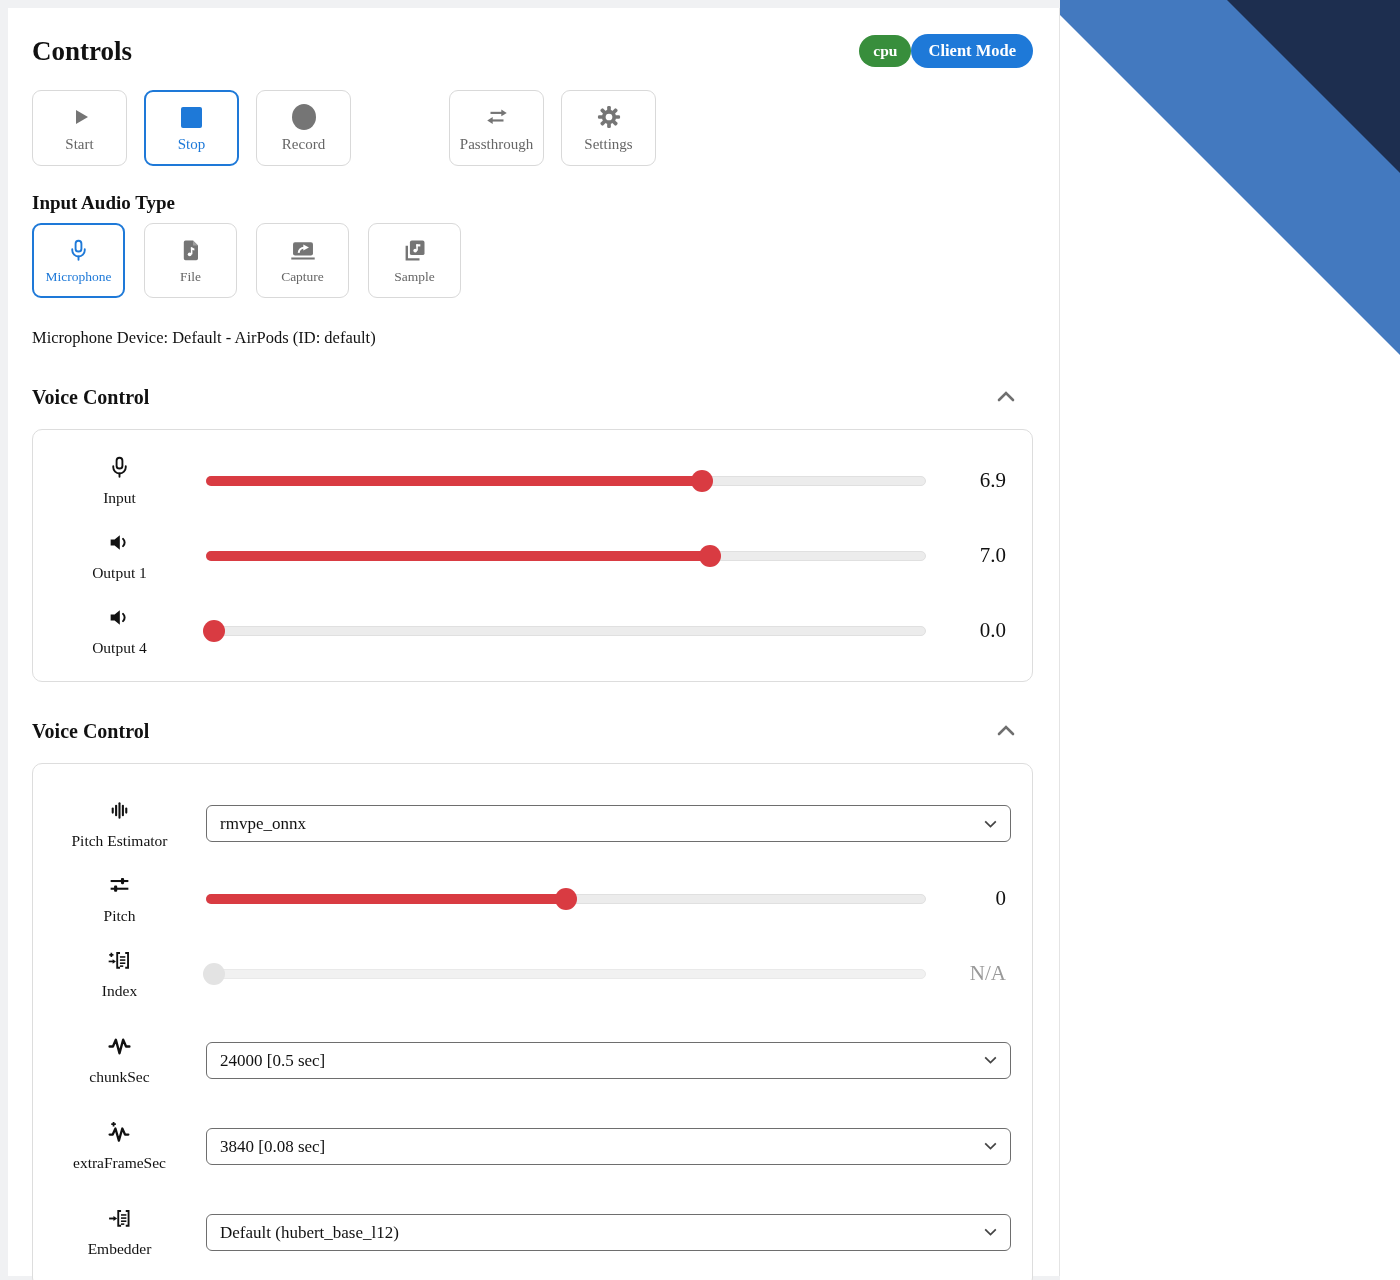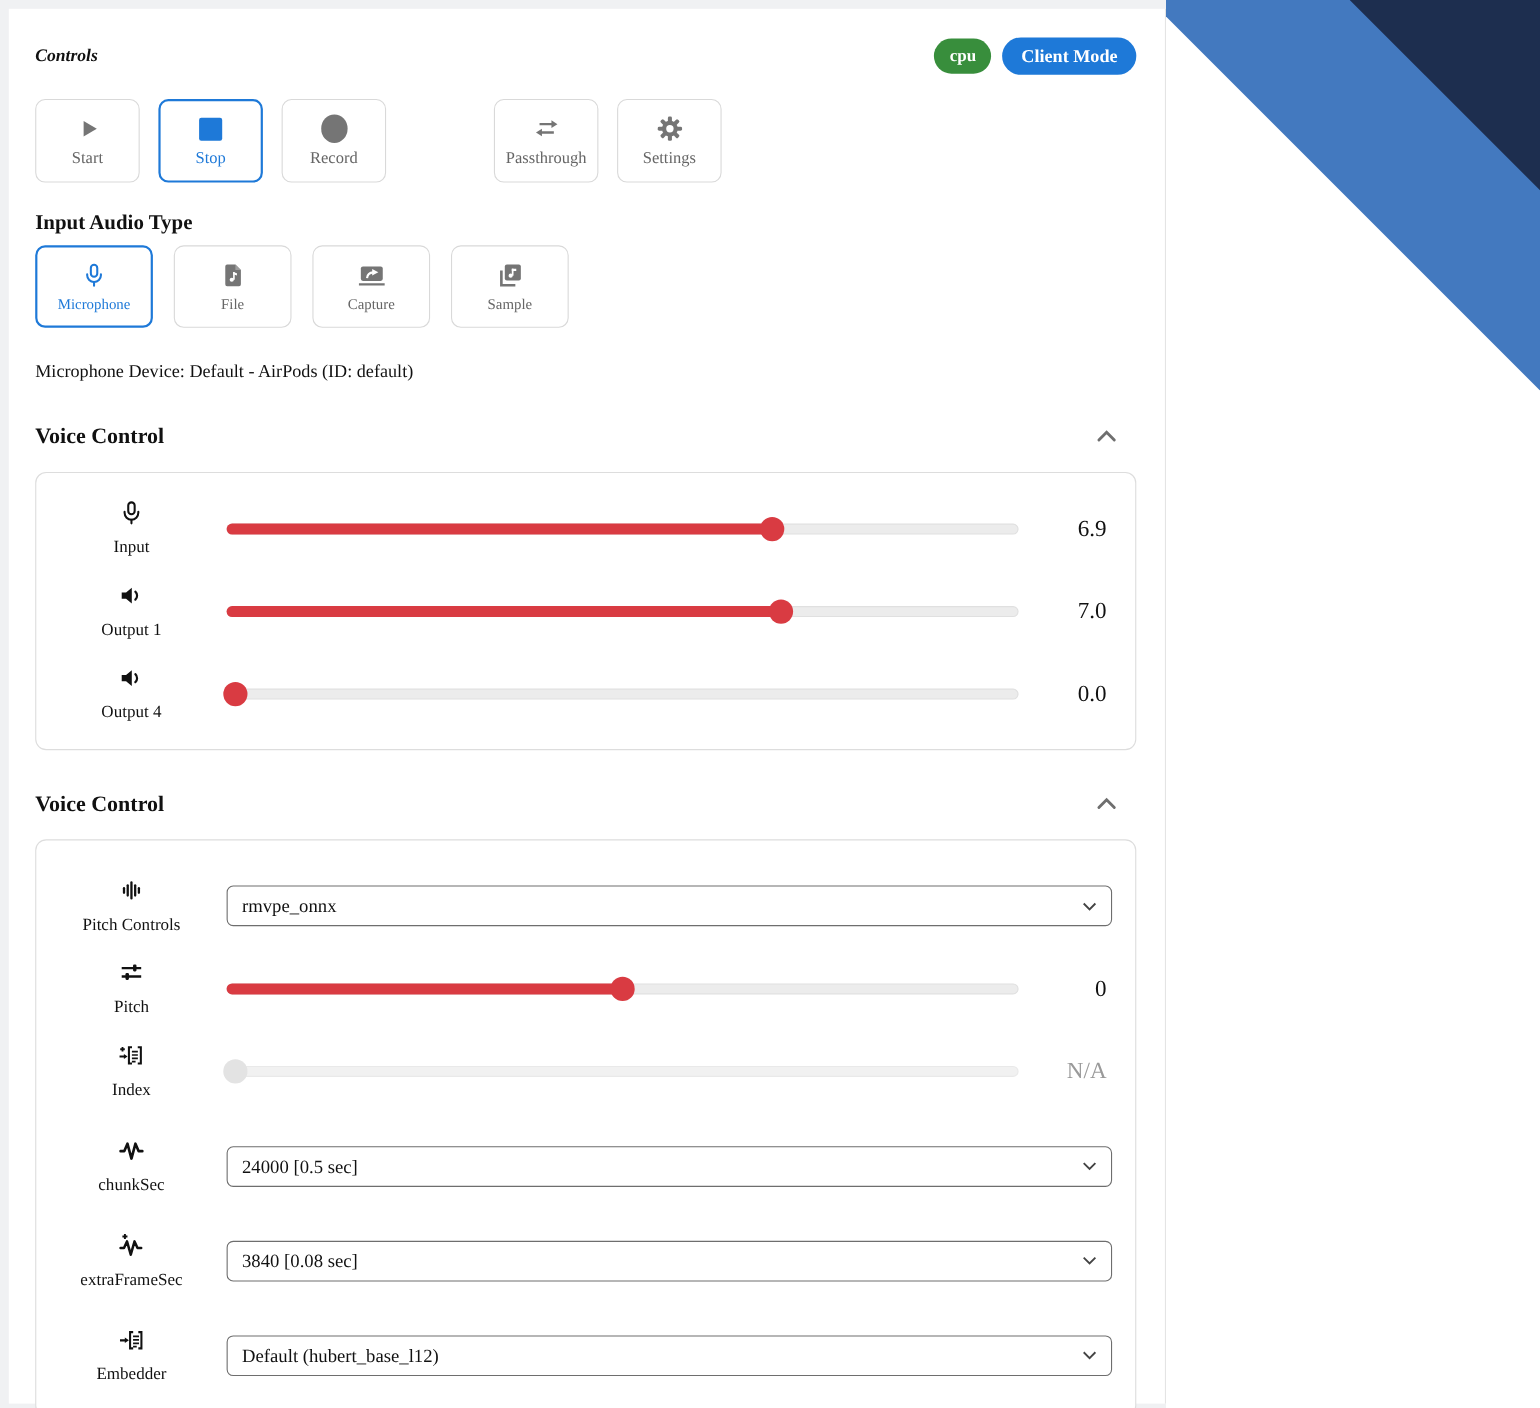--- a/index.html
+++ b/index.html
@@ -7,39 +7,39 @@
   .main-card{position:absolute;left:8px;top:8px;width:1052px;height:1268px;background:#fff;
     box-sizing:border-box;padding:26px 26px 0 24px;border-right:1px solid #e4e4e4;}
   
   .decor{position:absolute;left:1060px;top:0;width:340px;height:1280px;background:#fff;overflow:hidden;}
   .stripe-blue{position:absolute;left:0;top:0;width:340px;height:400px;background:#4379bf;
     clip-path:polygon(0px 0px,340px 0px,340px 355px,0px 15px);}
   .stripe-navy{position:absolute;left:0;top:0;width:340px;height:200px;background:#1d2e4f;
     clip-path:polygon(167px 0px,340px 0px,340px 173px);}
   
   .hdr{display:flex;justify-content:space-between;align-items:center;}
-  .title{font-size:16px;font-weight:bold;font-style:italic;}
-  .pills{display:flex;gap:10px;align-items:center;}
+  .title{font-size:27px;font-weight:bold;}
+  .pills{display:flex;align-items:center;}
   .pill{border:none;border-radius:17px;color:#fff;font-weight:bold;font-family:inherit;cursor:pointer;}
   .pill.green{background:#388e3c;font-size:15.5px;padding:7px 14px;}
   .pill.blue{background:#1e79d8;font-size:16.5px;padding:7px 17px;}
   
   .ctrl-row{display:flex;gap:17px;margin-top:22px;align-items:center;}
   .ctrl-spacer{width:64px;}
   .tile{width:95px;height:76px;background:#fff;border:1.5px solid #d9d9d9;border-radius:9px;
     display:flex;flex-direction:column;align-items:center;justify-content:center;gap:7px;
     font-family:inherit;cursor:pointer;box-sizing:border-box;padding:0;}
   .tile-label{font-size:15px;color:#666;line-height:1;}
   .tile.selected{border:2px solid #1e79d8;}
   .tile.selected .tile-label{color:#1e79d8;}
   .tile-icon{display:flex;align-items:center;justify-content:center;height:26px;}
   .sq-icon{width:21px;height:21px;background:#1e79d8;border-radius:2px;display:inline-block;}
   .circle-icon{width:24px;height:26px;background:#757575;border-radius:50%;display:inline-block;}
   .type-row{display:flex;gap:19px;margin-top:9px;}
-  .type-row .tile{width:107px;height:75px;}
+  .type-row .tile{width:93px;height:75px;}
   .type-row .tile-label{font-size:13.5px;}
   .subhead{font-size:19px;font-weight:bold;margin-top:26px;}
   .device-info{margin-top:30px;font-size:16.5px;}
   
   .section-hdr{display:flex;justify-content:space-between;align-items:center;margin-top:38px;padding-right:14px;}
   .section-title{font-size:20px;font-weight:bold;}
   .collapse-btn{background:none;border:none;cursor:pointer;padding:2px;display:flex;}
   .panel{border:1px solid #ddd;border-radius:10px;margin-top:20px;width:1001px;box-sizing:border-box;background:#fff;}
   .panel.volume{padding:13px 0;}
   .panel.voice{padding:22px 0 12px;}
@@ -279,21 +279,21 @@
       <div class="lblcol">
         <span>
           <svg width="25" height="25" viewBox="0 0 24 24" fill="#111">
             <rect x="4.5" y="9" width="2" height="6" rx="1"></rect>
             <rect x="7.75" y="6.5" width="2" height="11" rx="1"></rect>
             <rect x="11" y="4" width="2" height="16" rx="1"></rect>
             <rect x="14.25" y="6.5" width="2" height="11" rx="1"></rect>
             <rect x="17.5" y="9" width="2" height="6" rx="1"></rect>
           </svg>
         </span>
-        <span class="lbl">Pitch Controls</span>
+        <span class="lbl">Pitch Estimator</span>
       </div>
       <div class="selcol">
         <select>
           <option>rmvpe_onnx</option>
         </select>
         <span class="sel-chevron">
           <svg width="17" height="17" viewBox="0 0 16 16" fill="none">
               <path d="M3 5.5l5 5 5-5" stroke="#444" stroke-width="1.6"></path>
             </svg>
         </span>

